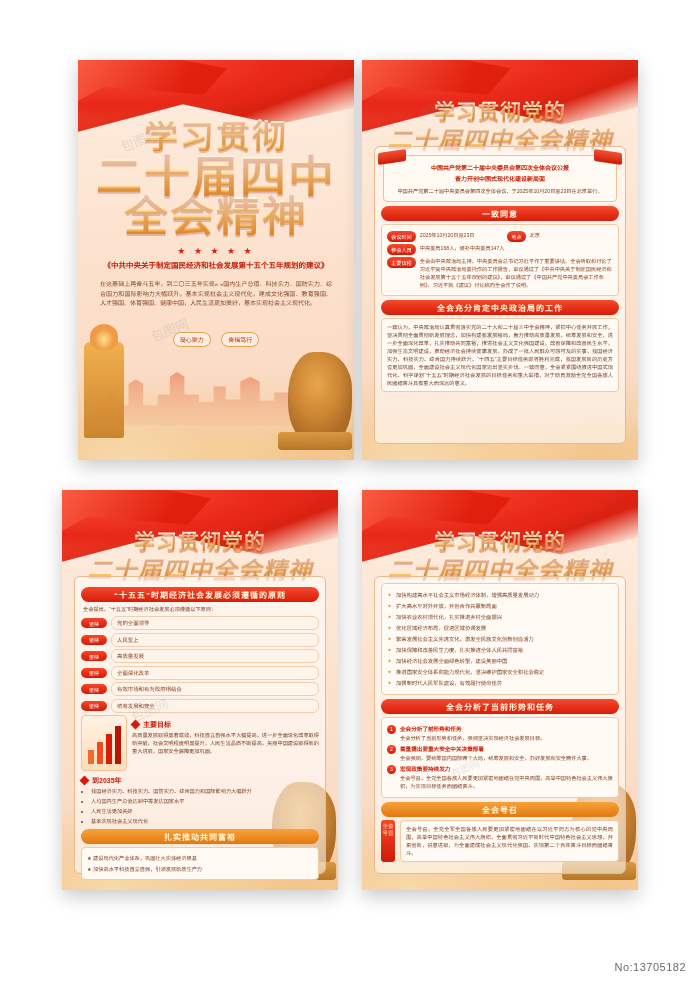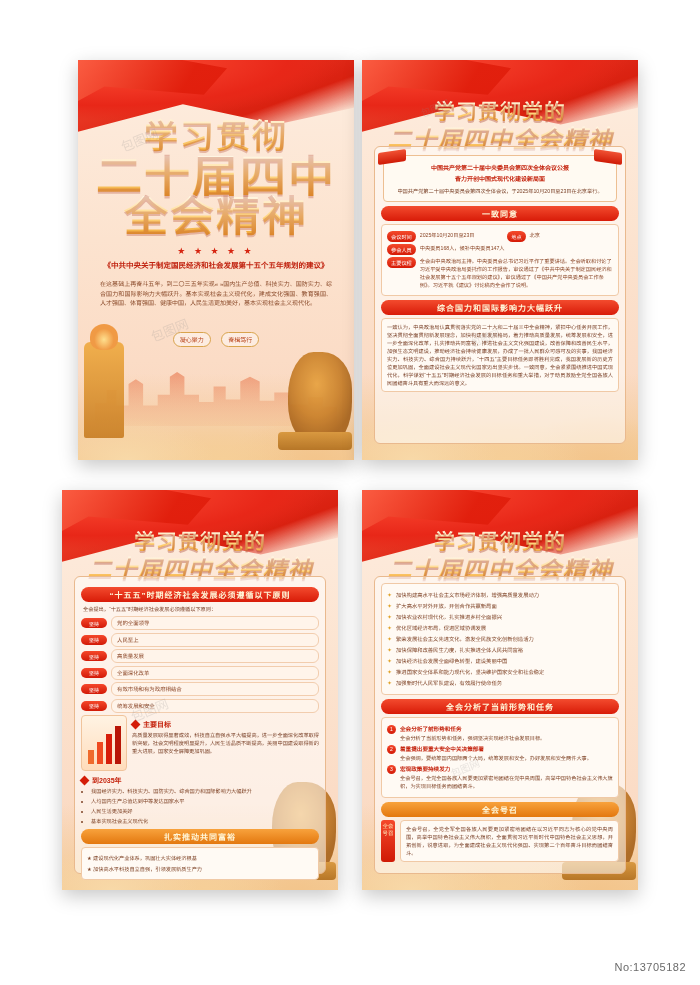--- a/index.html
+++ b/index.html
@@ -256,41 +256,41 @@
       <div class="inforow">
         <span class="chip">参会人员</span>
         <span class="infotxt">中央委员168人，候补中央委员147人</span>
       </div>
       <div class="inforow">
         <span class="chip">主要议程</span>
         <span class="infotxt">全会由中央政治局主持。中央委员会总书记习近平作了重要讲话。全会听取和讨论了习近平受中央政治局委托作的工作报告，审议通过了《中共中央关于制定国民经济和社会发展第十五个五年规划的建议》，审议通过了《中国共产党中央委员会工作条例》。习近平就《建议》讨论稿向全会作了说明。</span>
       </div>
     </div>
 
-    <div class="redbar">综合国力和国际影响力大幅跃升</div>
+    <div class="redbar">全会充分肯定中央政治局的工作</div>
 
     <div class="whitebox" style="margin-top:3px">
       <div class="tiny">一致认为，中央政治局认真贯彻落实党的二十大和二十届三中全会精神，紧扣中心任务开展工作，坚决贯彻全面贯彻新发展理念，加快构建新发展格局，着力推动高质量发展，统筹发展和安全，进一步全面深化改革，扎实推动共同富裕，推进社会主义文化强国建设，改善保障和改善民生水平，加强生态文明建设，推动经济社会持续健康发展，办成了一批人民群众可感可及的实事，我国经济实力、科技实力、综合国力持续跃升，“十四五”主要目标任务即将胜利完成，我国发展新的历史方位更加巩固，全面建设社会主义现代化国家迈出坚实步伐。一致同意，全会紧紧围绕推进中国式现代化，科学谋划“十五五”时期经济社会发展的目标任务和重大举措，对于动员激励全党全国各族人民团结奋斗具有重大而深远的意义。</div>
     </div>
   </div>
 
   <div class="cloud"></div>
 </div>
 
 <div class="sheet" id="p3">
   <div class="redtop"></div>
   <div class="ribbon"></div>
 
   <div class="phead">
     <div class="t1">学习贯彻党的</div>
     <div class="t2">二十届四中全会精神</div>
   </div>
 
   <div class="panel">
-    <div class="redbar">“十五五”时期经济社会发展必须遵循以下原则</div>
+    <div class="redbar">“十五五”时期经济社会发展必须遵循的原则</div>
     <div class="tiny" style="margin:2px 2px 3px">全会提出，“十五五”时期经济社会发展必须遵循以下原则：</div>
 
     <div>
       <div class="prin-row">
         <span class="prin-no">坚持</span>
         <span class="prin-txt">党的全面领导</span>
       </div>
       <div class="prin-row">
         <span class="prin-no">坚持</span>
         <span class="prin-txt">人民至上</span>

